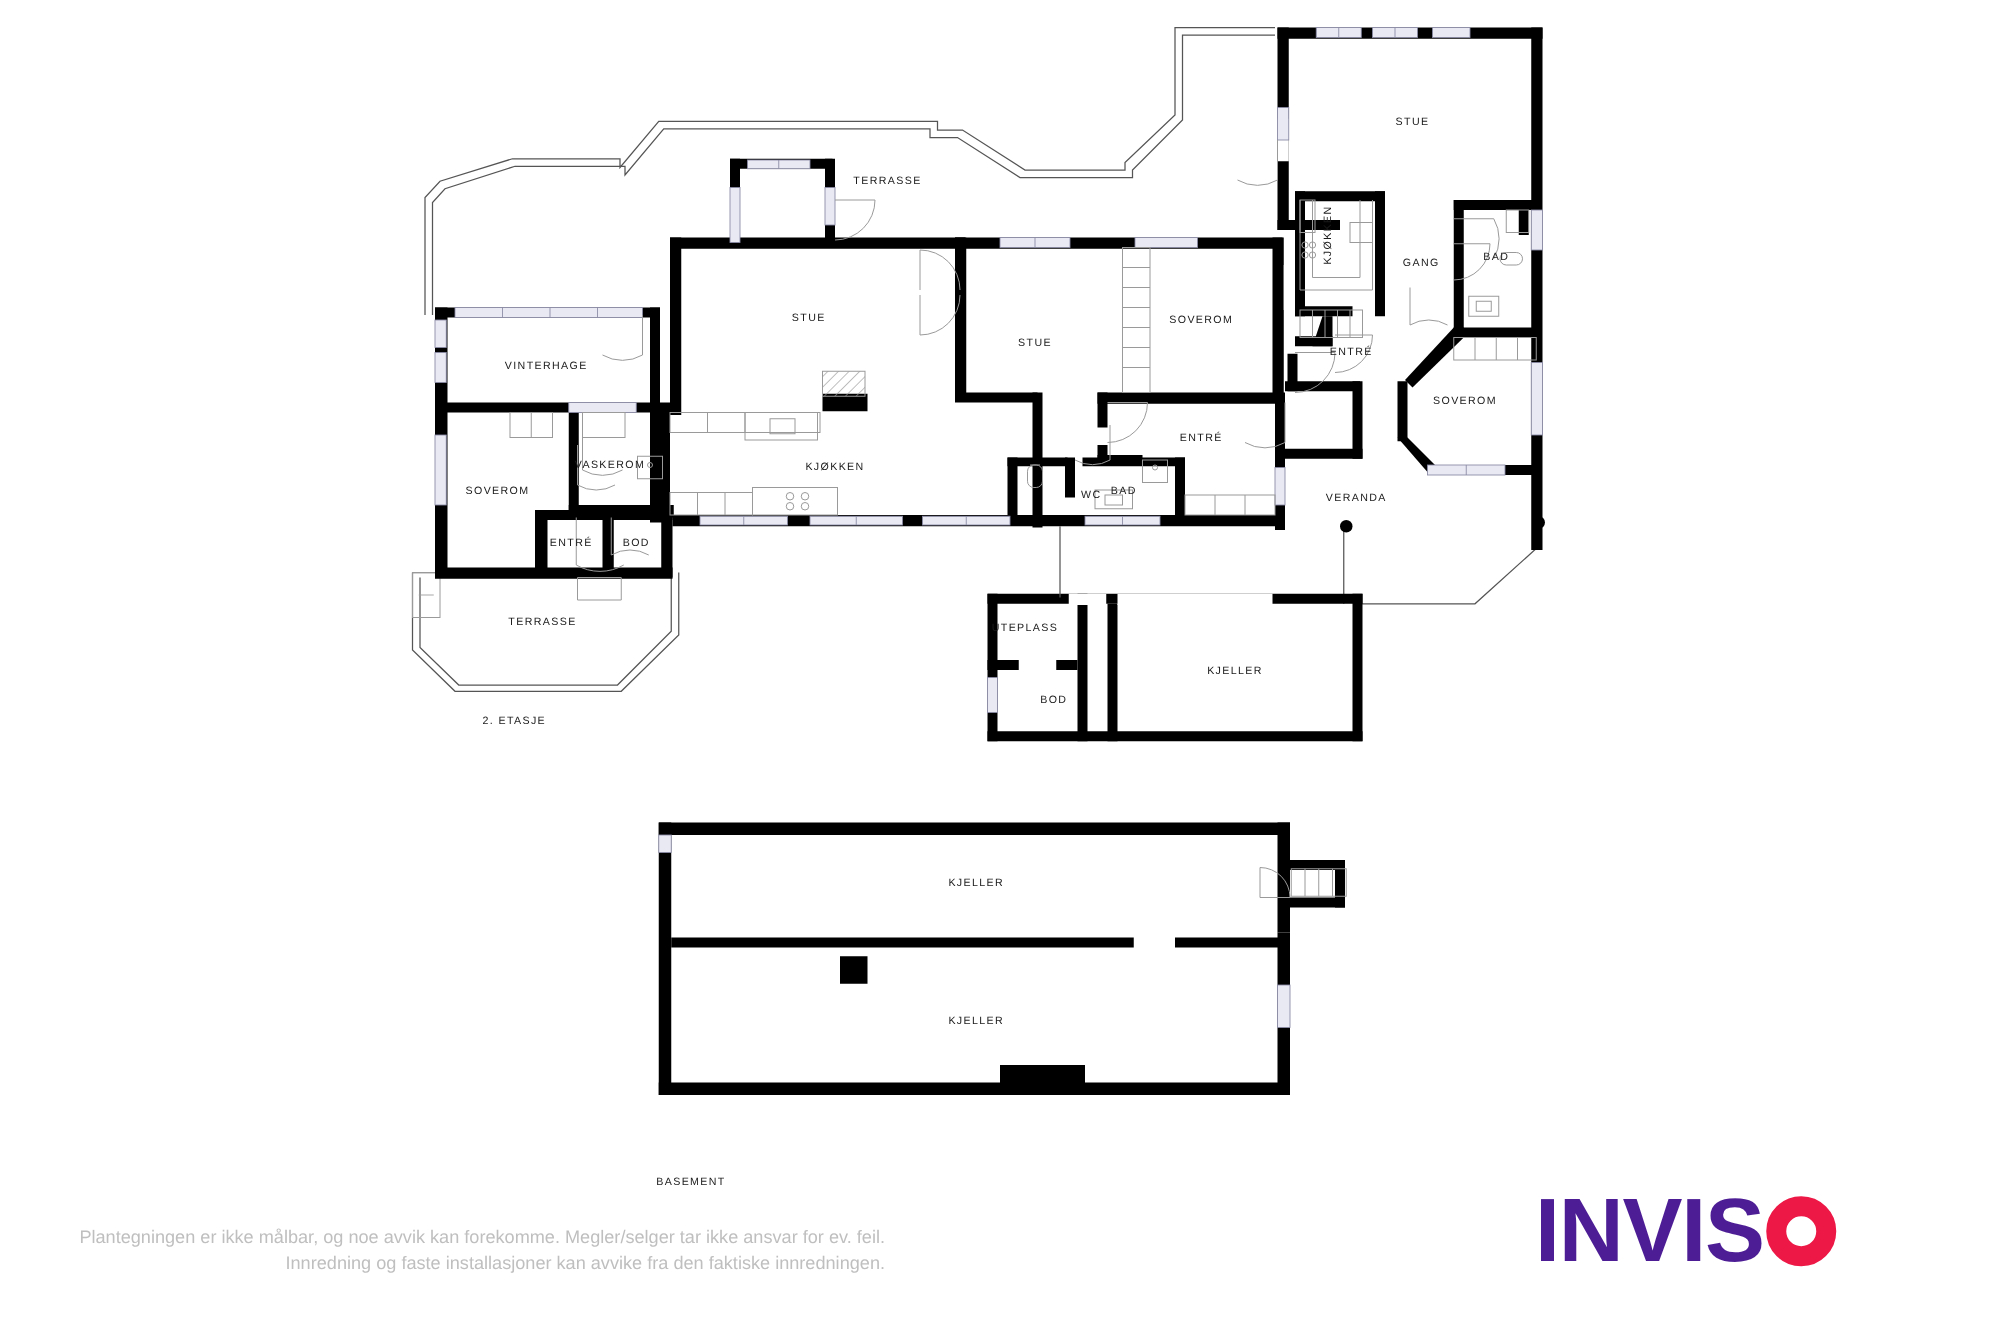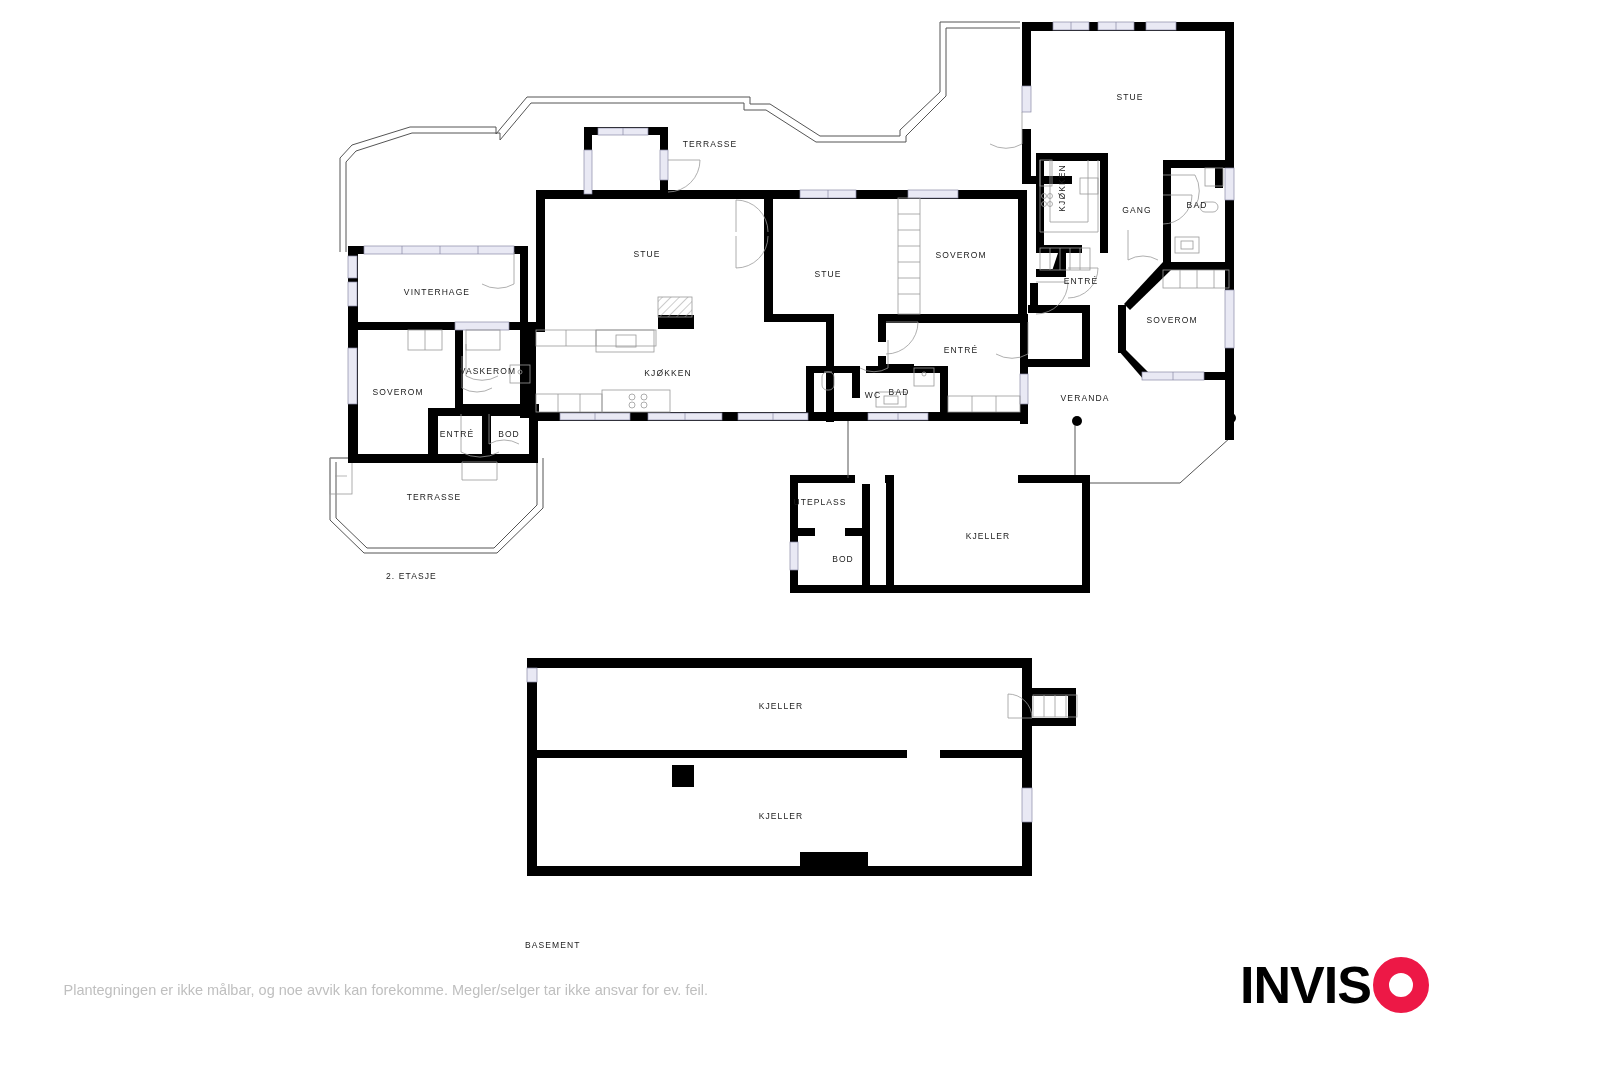--- a/index.html
+++ b/index.html
@@ -35,22 +35,22 @@
     font-family:"Liberation Sans", sans-serif;
     font-size:14.5px;line-height:21px;color:#bfbfbf;
   }
   #disclaimer div{white-space:nowrap;}
   #logo{
     position:absolute;left:1228px;top:952px;
     display:flex;align-items:center;
   }
   #logo .word{
     font-family:"Liberation Sans", sans-serif;
-    font-weight:bold;font-size:52px;letter-spacing:-1px;
-    color:#000000;line-height:66px;margin-left:12px;
+    font-weight:bold;font-size:72px;letter-spacing:-1px;
+    color:#4c1d95;line-height:66px;
   }
   #logo .oring{
     width:56px;height:56px;border-radius:50%;
     border:16px solid #ed1846;box-sizing:border-box;
     margin-left:2px;
   }
 </style>
 </head>
 <body>
 
@@ -376,18 +376,19 @@
 
   <span class="roomlabel" style="left:781px;top:706px">KJELLER</span>
   <span class="roomlabel" style="left:781px;top:816px">KJELLER</span>
 
   <span class="floorlabel" style="left:386px;top:571px">2. ETASJE</span>
   <span class="floorlabel" style="left:525px;top:940px">BASEMENT</span>
 </div>
 
 <div id="disclaimer">
   <div>Plantegningen er ikke målbar, og noe avvik kan forekomme. Megler/selger tar ikke ansvar for ev. feil.</div>
+  <div>Innredning og faste installasjoner kan avvike fra den faktiske innredningen.</div>
 </div>
 
 <div id="logo">
   <span class="word">INVIS</span>
   <span class="oring"></span>
 </div>
 
 </body></html>

